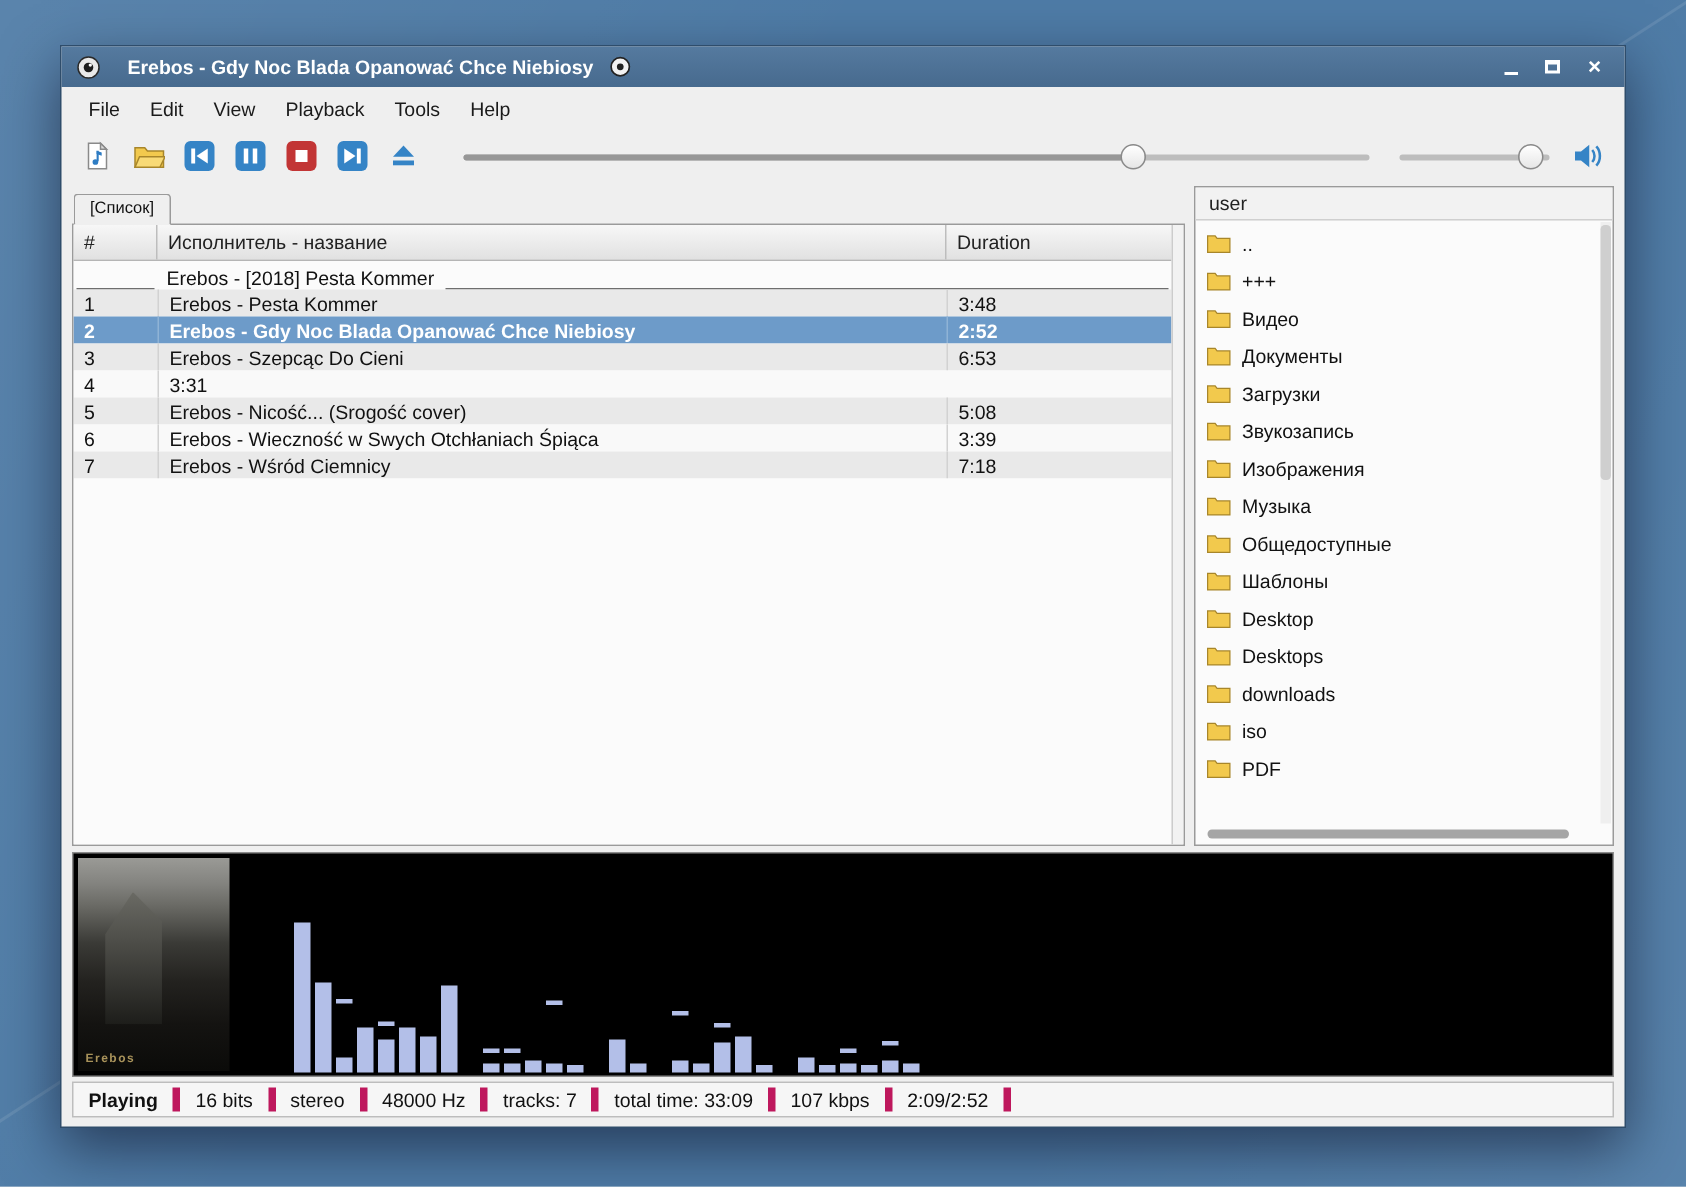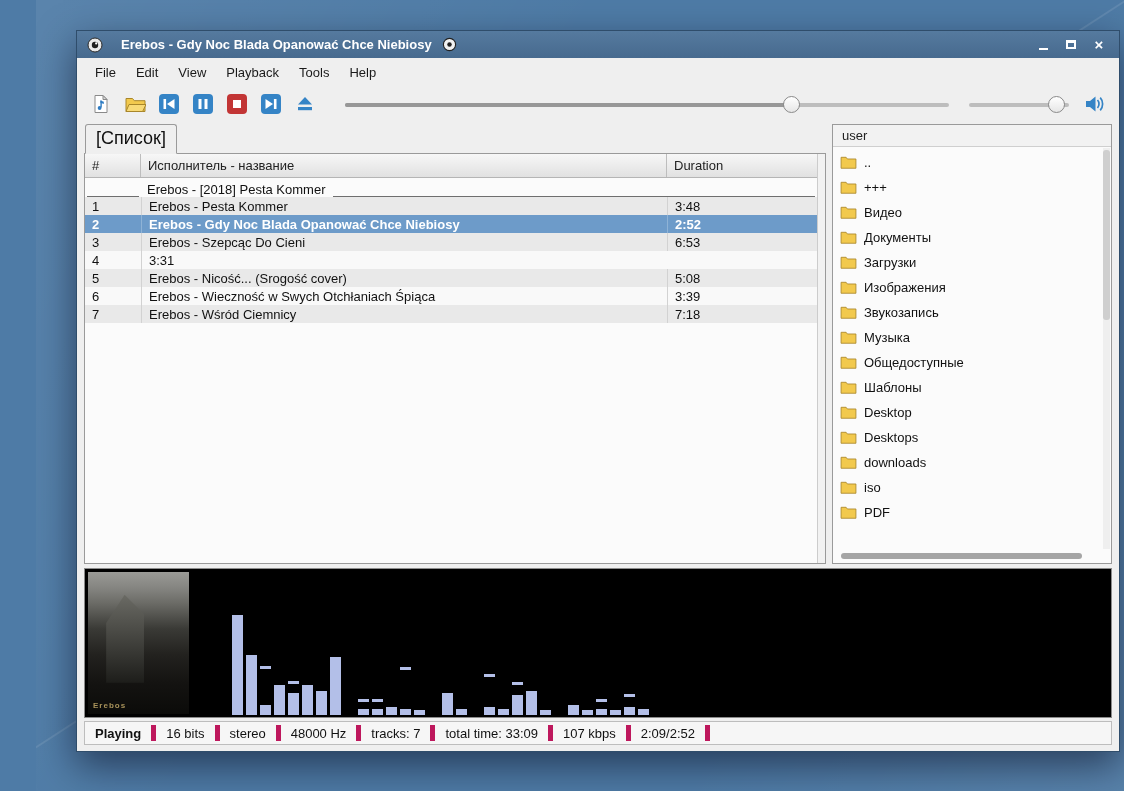--- a/index.html
+++ b/index.html
@@ -1,20 +1,20 @@
 <!DOCTYPE html>
 <html style="--bar-color: #b3bfe8;"><head>
 <meta charset="utf-8">
 <style>
   *{margin:0;padding:0;box-sizing:border-box;}
   html,body{width:1124px;height:791px;overflow:hidden;}
   body{font-family:"Liberation Sans","DejaVu Sans",sans-serif;font-size:13px;background:#4e7ba6;position:relative;color:#111;}
   .desktop{position:absolute;inset:0;overflow:hidden;
     background:linear-gradient(118deg,rgba(255,255,255,0.07),transparent 38%),
-               linear-gradient(298deg,rgba(255,255,255,0.06),transparent 30%),#4e7ba6;margin-left:36px;}
+               linear-gradient(298deg,rgba(255,255,255,0.06),transparent 30%),#4e7ba6;}
   .streak{position:absolute;background:rgba(255,255,255,0.10);}
   .streak.s1{width:700px;height:2px;right:-120px;top:150px;transform:rotate(-33deg);}
   .streak.s2{width:600px;height:2px;left:-150px;bottom:140px;transform:rotate(-33deg);}
 
   .window{position:absolute;left:40px;top:30px;width:1044px;height:722px;background:#efefef;
     border:1px solid #2f4d6b;box-shadow:0 14px 36px rgba(0,0,20,0.5);display:flex;flex-direction:column;}
 
   .titlebar{flex:0 0 27px;background:linear-gradient(#557a9f,#476a8e);display:flex;align-items:center;padding:0 10px;gap:6px;}
   .app-icon{width:16px;height:16px;flex:0 0 16px;}
   .title-text{color:#fff;font-weight:bold;font-size:13px;margin-left:12px;white-space:nowrap;}
@@ -37,21 +37,21 @@
   .slider-fill{position:absolute;top:8px;left:0;height:4px;background:#979797;border-radius:2px;}
   .slider-thumb{position:absolute;top:1px;width:17px;height:17px;background:linear-gradient(#ffffff,#e6e6e6);
     border:1px solid #8a8a8a;border-radius:50%;margin-left:-9px;}
   .volume-area{width:100px;position:relative;height:19px;margin-right:4px;flex:0 0 100px;}
   .vol-icon{width:24px;height:20px;flex:0 0 24px;}
 
   .main{flex:1;display:flex;padding:0 7px;min-height:0;margin-top:2px;}
   .playlist-pane{flex:1;display:flex;flex-direction:column;min-width:0;}
   .tab-row{flex:0 0 25px;display:flex;align-items:flex-end;padding-left:1px;}
   .tab{position:relative;z-index:2;background:#efefef;border:1px solid #9a9a9a;border-bottom:1px solid #efefef;
-    margin-bottom:-1px;padding:3px 10px 4px;border-radius:3px 3px 0 0;font-size:18px;}
+    margin-bottom:-1px;padding:3px 10px 4px;border-radius:3px 3px 0 0;font-size:11px;}
   .table{flex:1;background:#fbfbfb;border:1px solid #9a9a9a;display:flex;flex-direction:column;position:relative;overflow:hidden;}
   .pl-vscroll{position:absolute;top:0;right:0;width:8px;bottom:0;background:#f2f2f2;border-left:1px solid #ccc;}
   .thead{flex:0 0 24px;display:flex;background:linear-gradient(#f7f7f7,#e1e1e1);border-bottom:1px solid #b5b5b5;margin-right:8px;}
   .th{padding:4px 7px;font-size:13px;color:#222;white-space:nowrap;overflow:hidden;}
   .th.num{width:56px;flex:0 0 56px;border-right:1px solid #bdbdbd;}
   .th.title{flex:1;border-right:1px solid #bdbdbd;}
   .th.dur{width:150px;flex:0 0 150px;}
   .group-row{flex:0 0 19px;display:flex;align-items:flex-end;padding:0 2px;margin-right:8px;background:#fbfbfb;}
   .group-line{height:1px;background:#6e6e6e;}
   .group-line.left{width:52px;flex:0 0 52px;}
@@ -291,27 +291,27 @@
             <div class="folder-item">
               <svg class="folder-ic" viewBox="0 0 18 14">
                 <path d="M1 13.2 V1.4 h5.4 l1.4 1.8 h9.2 v10 z" fill="#f2c94d" stroke="#a8862a" stroke-width="0.9"></path>
               </svg>
               <span class="folder-name">Загрузки</span>
             </div>
             <div class="folder-item">
               <svg class="folder-ic" viewBox="0 0 18 14">
                 <path d="M1 13.2 V1.4 h5.4 l1.4 1.8 h9.2 v10 z" fill="#f2c94d" stroke="#a8862a" stroke-width="0.9"></path>
               </svg>
+              <span class="folder-name">Звукозапись</span>
+            </div>
+            <div class="folder-item">
+              <svg class="folder-ic" viewBox="0 0 18 14">
+                <path d="M1 13.2 V1.4 h5.4 l1.4 1.8 h9.2 v10 z" fill="#f2c94d" stroke="#a8862a" stroke-width="0.9"></path>
+              </svg>
               <span class="folder-name">Изображения</span>
-            </div>
-            <div class="folder-item">
-              <svg class="folder-ic" viewBox="0 0 18 14">
-                <path d="M1 13.2 V1.4 h5.4 l1.4 1.8 h9.2 v10 z" fill="#f2c94d" stroke="#a8862a" stroke-width="0.9"></path>
-              </svg>
-              <span class="folder-name">Звукозапись</span>
             </div>
             <div class="folder-item">
               <svg class="folder-ic" viewBox="0 0 18 14">
                 <path d="M1 13.2 V1.4 h5.4 l1.4 1.8 h9.2 v10 z" fill="#f2c94d" stroke="#a8862a" stroke-width="0.9"></path>
               </svg>
               <span class="folder-name">Музыка</span>
             </div>
             <div class="folder-item">
               <svg class="folder-ic" viewBox="0 0 18 14">
                 <path d="M1 13.2 V1.4 h5.4 l1.4 1.8 h9.2 v10 z" fill="#f2c94d" stroke="#a8862a" stroke-width="0.9"></path>

